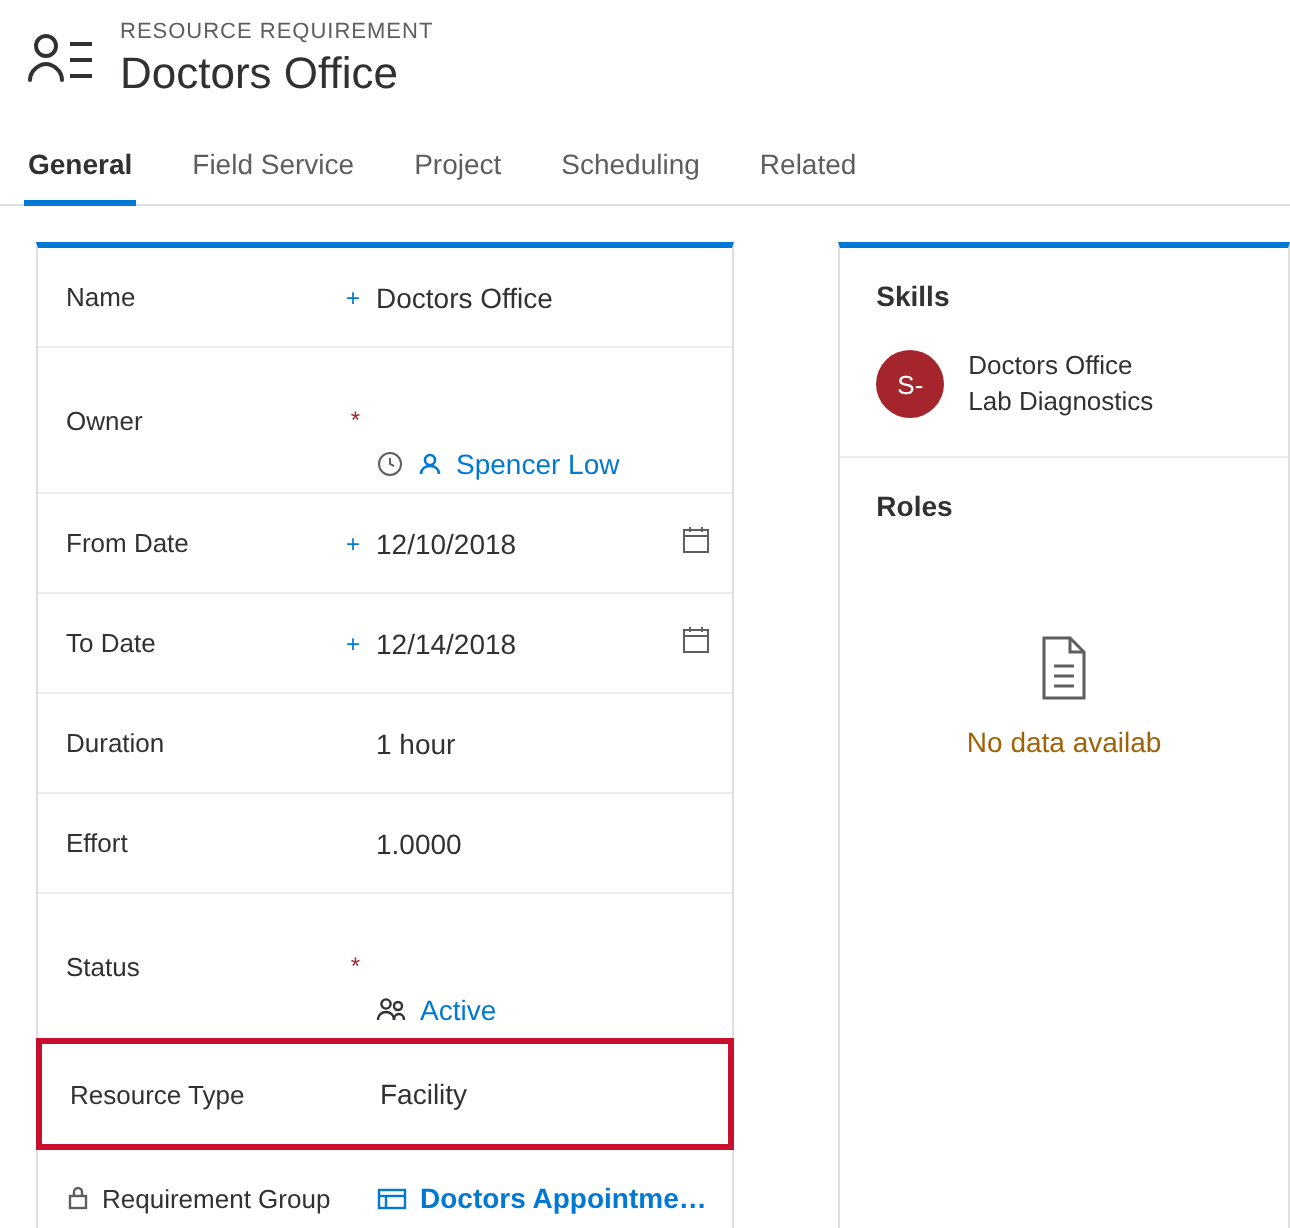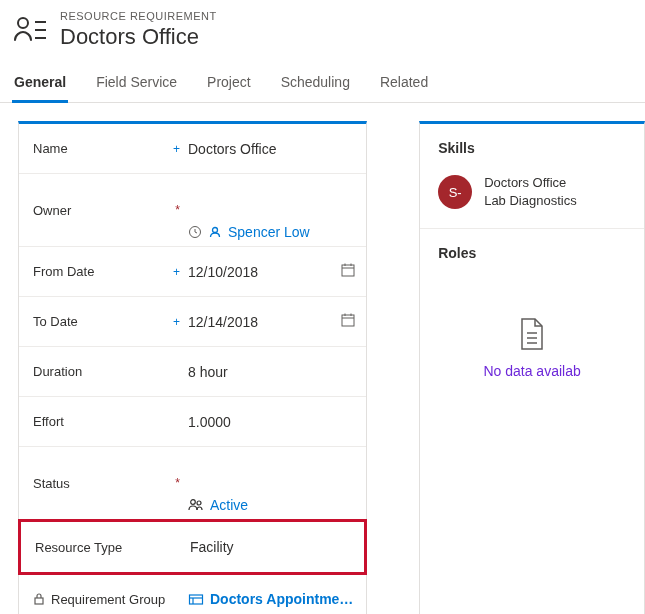--- a/index.html
+++ b/index.html
@@ -126,21 +126,21 @@
     color: #fff;
     font-size: 13px;
     display: flex;
     align-items: center;
     justify-content: center;
   }
   .skill-text { font-size: 13px; line-height: 1.4; }
   .no-data {
     text-align: center;
     padding: 50px 10px 20px 10px;
-    color: #6d28d9;
+    color: #a16207;
     font-size: 14px;
   }
   .no-data svg { display:block; margin: 0 auto 12px auto; }
   .mini-icon { display:inline-flex; }
 </style>
 </head>
 <body>
 
 <div class="header">
   <span class="entity-icon">
@@ -232,21 +232,21 @@
               <line x1="11" y1="1.5" x2="11" y2="4"></line>
             </svg>
         </span>
       </div>
     </div>
 
     <div class="form-row">
       <div class="form-label">
         <span>Duration</span>
       </div>
-      <div class="form-value">8 hour</div>
+      <div class="form-value">1 hour</div>
     </div>
 
     <div class="form-row">
       <div class="form-label">
         <span>Effort</span>
       </div>
       <div class="form-value">1.0000</div>
     </div>
 
     <div class="form-row">

